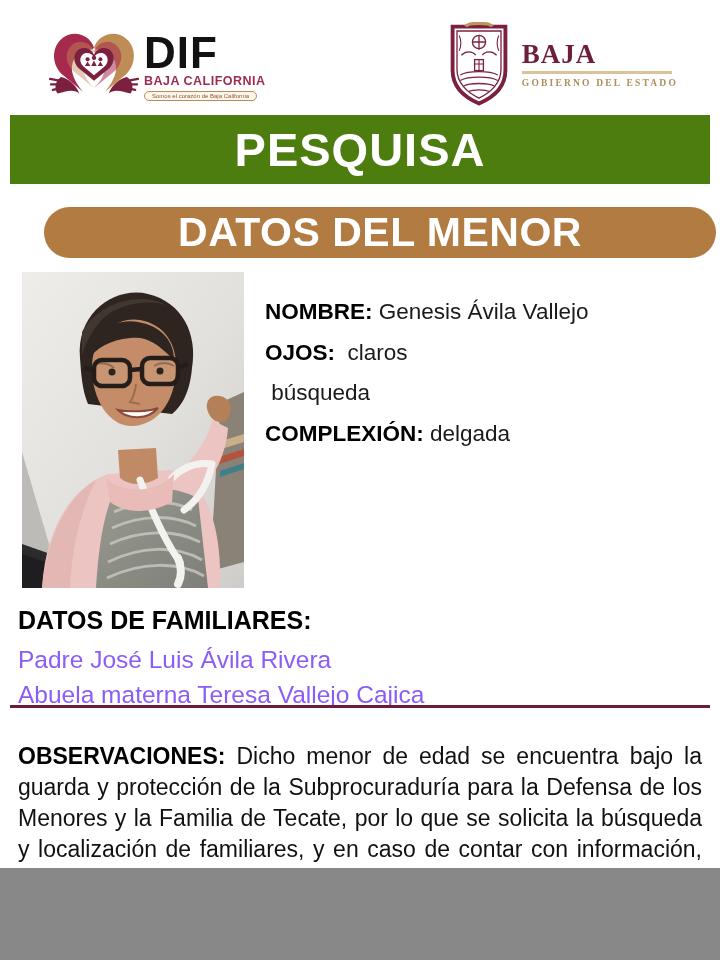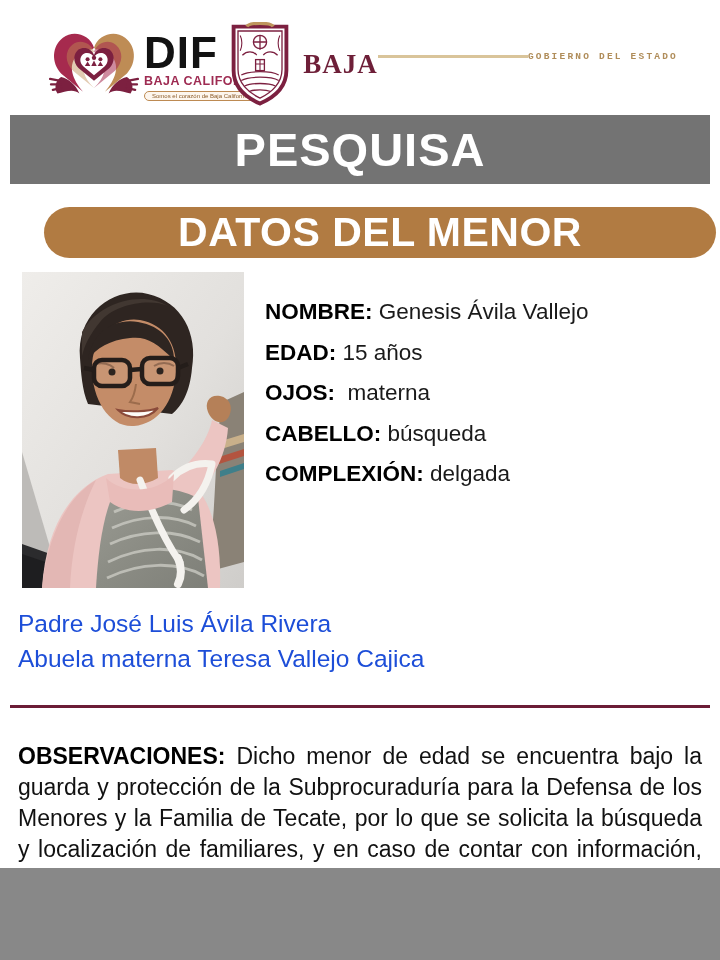--- a/index.html
+++ b/index.html
@@ -13,45 +13,45 @@
   .hdr{position:absolute;top:22px;left:0;width:720px;height:92px;}
   .dif-logo{position:absolute;left:48px;top:2px;display:flex;align-items:center;}
   .dif-mark{width:92px;height:86px;}
   .dif-text{margin-left:4px;display:flex;flex-direction:column;align-items:flex-start;}
   .dif-word{font-size:44px;font-weight:bold;color:#121212;line-height:38px;letter-spacing:1px;}
   .dif-sub{font-size:12.5px;font-weight:bold;color:#9e2b52;letter-spacing:.5px;margin-top:2px;}
   .dif-tag{margin-top:3px;font-size:6px;color:#8a5a28;border:1px solid #bd8a52;border-radius:8px;
     padding:1px 7px;background:#fdf6ee;white-space:nowrap;}
   .bc-logo{position:absolute;right:42px;top:0;display:flex;align-items:center;}
   .bc-crest{width:66px;height:84px;margin-right:10px;}
-  .bc-text{display:flex;flex-direction:row;font-family:"Liberation Serif", serif;}
+  .bc-text{display:flex;flex-direction:column;font-family:"Liberation Serif", serif;}
   .bc-l1{font-size:27px;font-weight:bold;color:#6e1f38;line-height:26px;letter-spacing:1px;}
   .bc-l2{font-size:19px;font-weight:bold;color:#6e1f38;line-height:20px;letter-spacing:.5px;}
   .bc-div{height:3px;background:#d9c49a;margin:4px 0 4px 0;width:150px;}
-  .bc-l3{font-family:Liberation Mono, monospace;font-size:9.5px;font-weight:bold;color:#b08d5a;letter-spacing:2.2px;}
+  .bc-l3{font-family:Liberation Serif, serif;font-size:9.5px;font-weight:bold;color:#b08d5a;letter-spacing:2.2px;}
   
   .banner-pesquisa{
-    position:absolute;left:10px;top:115px;width:700px;height:69px;background:#737373;
+    position:absolute;left:10px;top:115px;width:700px;height:69px;background:#4d7c0f;
     display:flex;align-items:center;justify-content:center;
   }
   .banner-pesquisa span{color:#fff;font-size:47px;font-weight:bold;letter-spacing:1px;font-stretch:condensed;}
   .banner-datos{
     position:absolute;left:44px;top:207px;width:672px;height:51px;background:#B17B42;border-radius:26px;
     display:flex;align-items:center;justify-content:center;
   }
   .banner-datos span{color:#fff;font-size:41px;font-weight:bold;letter-spacing:.5px;font-stretch:condensed;}
   
   .photo{position:absolute;left:22px;top:272px;width:222px;height:316px;overflow:hidden;}
   .fields{position:absolute;left:265px;top:292px;display:flex;flex-direction:column;}
   .field{height:40.5px;font-size:22.5px;display:flex;align-items:center;white-space:pre;}
   .field b{font-weight:bold;color:#000;}
   
   .family{position:absolute;left:18px;top:606px;font-stretch:condensed;}
   .family-h{font-size:25px;font-weight:bold;color:#000;margin-bottom:7px;}
-  .family-line{font-size:24.5px;line-height:35px;color:#1d4ed8;}
+  .family-line{font-size:24.5px;line-height:35px;color:#8b5cf6;}
   
   .sep{position:absolute;left:10px;top:705px;width:700px;height:3px;background:#6B1D36;}
   .obs{position:absolute;left:18px;top:718px;width:684px;font-size:23px;line-height:31px;
     text-align:justify;color:#111;font-stretch:condensed;}
   .obs b{font-weight:bold;color:#000;}
   
   .bar-maroon{position:absolute;left:8px;top:908px;width:204px;height:21px;background:#551A32;}
   .bar-tan{position:absolute;left:219px;top:908px;width:491px;height:21px;background:#B17B42;}
 </style>
 </head>
@@ -182,27 +182,27 @@
 
       <path d="M118,208 C130,240 142,268 158,290 M150,206 C160,196 174,190 190,192 M190,192 C186,212 176,228 162,238" stroke="#f4f2ee" stroke-width="7" fill="none" stroke-linecap="round"></path>
       <path d="M156,286 C160,296 160,304 156,312" stroke="#f4f2ee" stroke-width="8" fill="none" stroke-linecap="round"></path>
 
       <path d="M84,206 C100,222 134,222 152,202 L150,230 C128,242 104,242 88,230 Z" fill="#e9bcb9"></path>
     </svg>
   </div>
 
   <div class="fields">
     <div class="field"><b>NOMBRE:</b><span> Genesis Ávila Vallejo</span></div>
-    <div class="field"><b>EDAD:</b><span> 15 años</span></div>
-    <div class="field"><b>OJOS:</b><span>  materna</span></div>
-    <div class="field"><b>CABELLO:</b><span> búsqueda</span></div>
+    <div class="field"><b>OJOS:</b><span>  claros</span></div>
+    <div class="field"><span> búsqueda</span></div>
     <div class="field"><b>COMPLEXIÓN:</b><span> delgada</span></div>
   </div>
 
   <div class="family">
+    <div class="family-h">DATOS DE FAMILIARES:</div>
     <div class="family-line">Padre José Luis Ávila Rivera</div>
     <div class="family-line">Abuela materna Teresa Vallejo Cajica</div>
   </div>
 
   <div class="sep"></div>
   <p class="obs"><b>OBSERVACIONES:</b><span> Dicho menor de edad se encuentra bajo la guarda y protección de la Subprocuraduría para la Defensa de los Menores y la Familia de Tecate, por lo que se solicita la búsqueda y localización de familiares, y en caso de contar con información, favor de comunicarse a los teléfonos (665) 654 0757 y (665) 654 77 87 con el Lic. Carlos Alberto Reyna Loeza.</span></p>
 
   <div class="bar-maroon"></div>
   <div class="bar-tan"></div>
 

